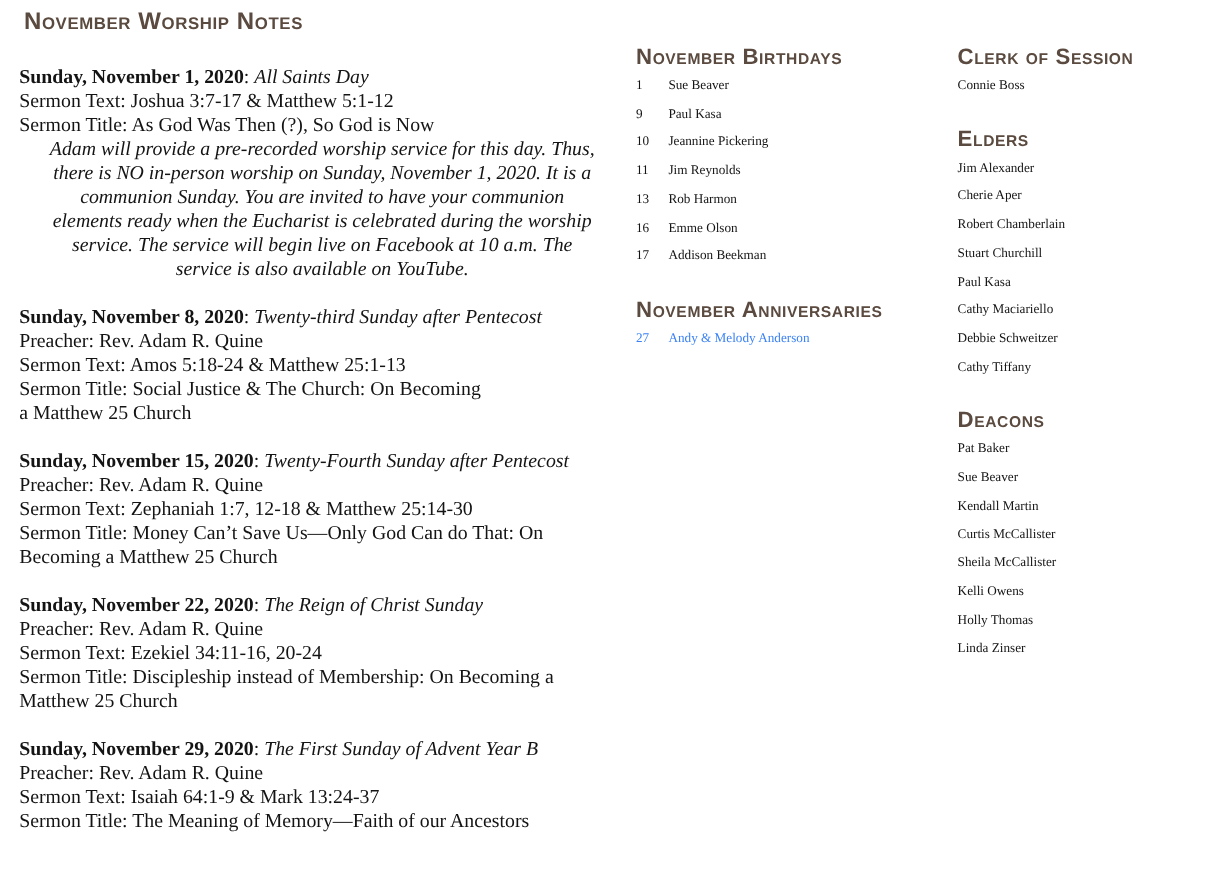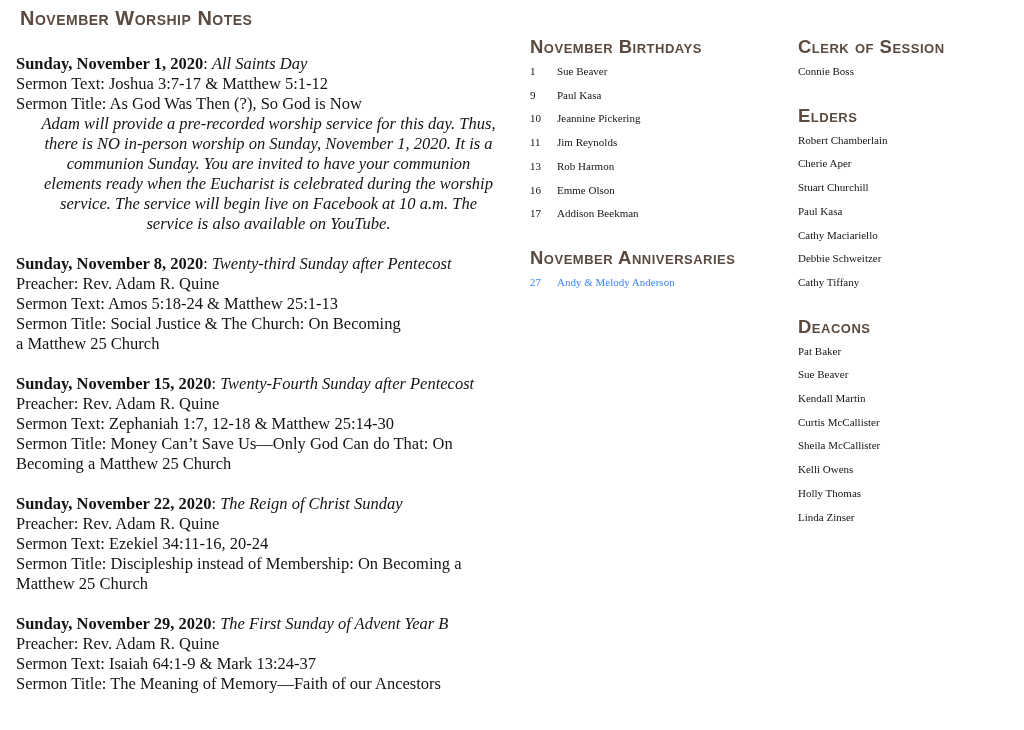--- a/index.html
+++ b/index.html
@@ -178,22 +178,23 @@
     <div class="roster-list">
 
     <div class="row">Connie Boss</div>
       </div>
   </section>
 
   <section class="section-gap">
     <div class="sc-heading list-heading">Elders</div>
     <div class="roster-list">
 
+    <div class="row">Jim Alexander</div>
+        <div class="row">Cherie Aper</div>
         <div class="row">Robert Chamberlain</div>
-        <div class="row">Cherie Aper</div>
         <div class="row">Stuart Churchill</div>
         <div class="row">Paul Kasa</div>
         <div class="row">Cathy Maciariello</div>
         <div class="row">Debbie Schweitzer</div>
         <div class="row">Cathy Tiffany</div>
       </div>
   </section>
 
   <section class="section-gap">
     <div class="sc-heading list-heading">Deacons</div>

